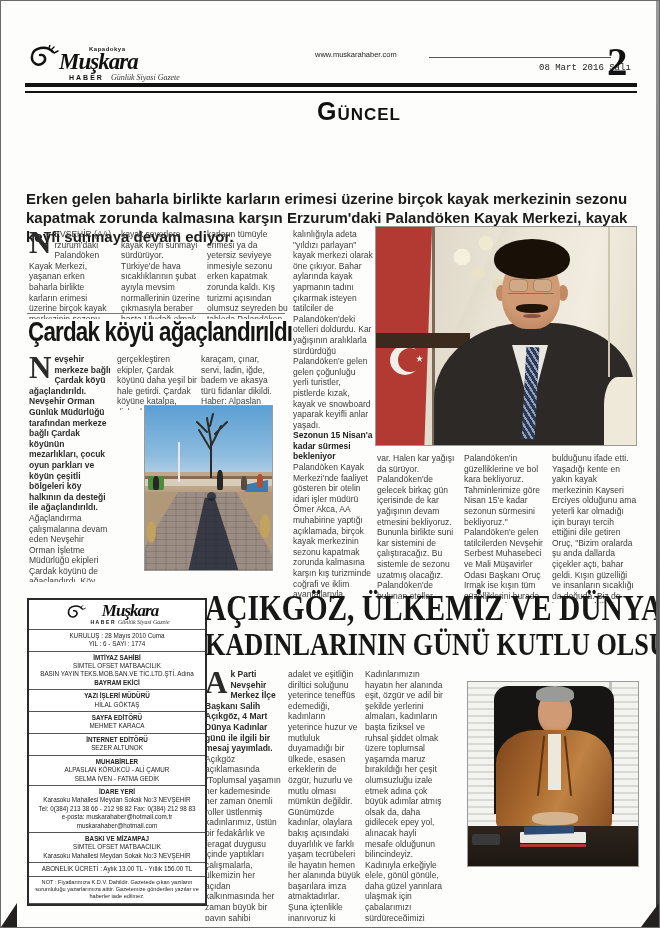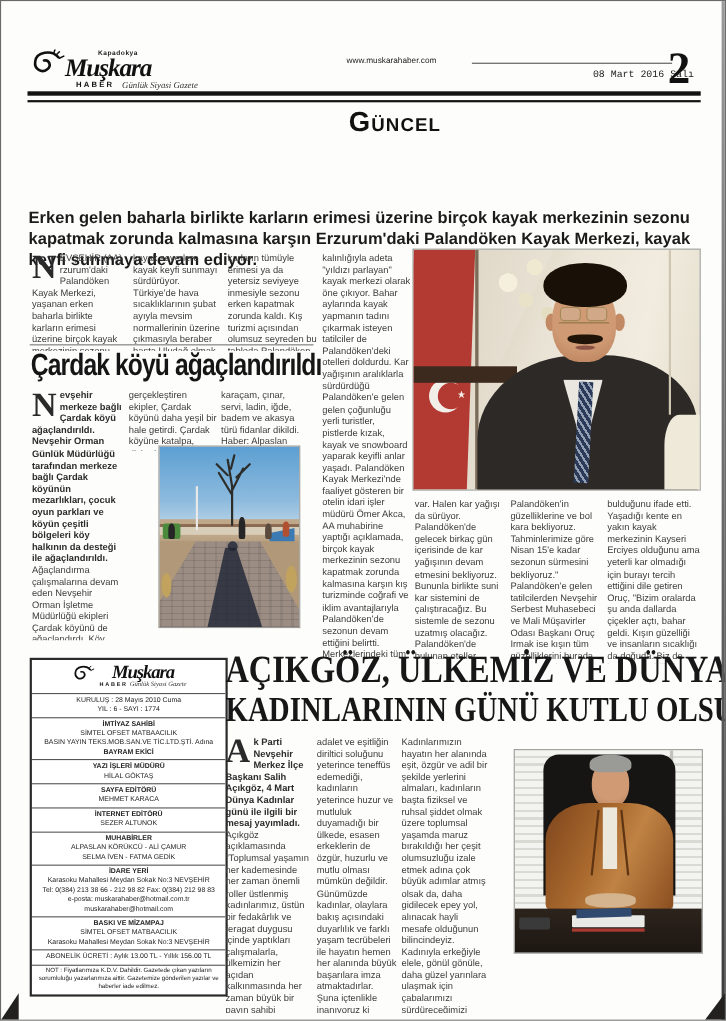--- a/index.html
+++ b/index.html
@@ -169,20 +169,21 @@
   <div class="rule-thick"></div>
   <div class="rule-thin"></div>
 
   <div class="standfirst">Erken gelen baharla birlikte karların erimesi üzerine birçok kayak merkezinin sezonu kapatmak zorunda kalmasına karşın Erzurum'daki Palandöken Kayak Merkezi, kayak keyfi sunmaya devam ediyor.</div>
 
   <div class="col ski-c1"><span class="dropcap">N</span><span>EVŞEHİR (AA) rzurum'daki Palandöken Kayak Merkezi, yaşanan erken baharla birlikte karların erimesi üzerine birçok kayak merkezinin sezonu kapatmak zorunda kalmasına karşın</span></div>
   <div class="col ski-c2">kayak severlere kayak keyfi sunmayı sürdürüyor. Türkiye'de hava sıcaklıklarının şubat ayıyla mevsim normallerinin üzerine çıkmasıyla beraber başta Uludağ olmak üzere pek çok kayak merkezi ya</div>
   <div class="col ski-c3">karların tümüyle erimesi ya da yetersiz seviyeye inmesiyle sezonu erken kapatmak zorunda kaldı. Kış turizmi açısından olumsuz seyreden bu tabloda Palandöken Kayak Merkezi ise 135 santimetreyi bulan kar</div>
   <div class="col ski-c4">
     <span>kalınlığıyla adeta "yıldızı parlayan" kayak merkezi olarak öne çıkıyor. Bahar aylarında kayak yapmanın tadını çıkarmak isteyen tatilciler de Palandöken'deki otelleri doldurdu. Kar yağışının aralıklarla sürdürdüğü Palandöken'e gelen gelen çoğunluğu yerli turistler, pistlerde kızak, kayak ve snowboard yaparak keyifli anlar yaşadı.</span>
+    <div class="subhead">Sezonun 15 Nisan'a kadar sürmesi bekleniyor</div>
     <span>Palandöken Kayak Merkezi'nde faaliyet gösteren bir otelin idari işler müdürü Ömer Akca, AA muhabirine yaptığı açıklamada, birçok kayak merkezinin sezonu kapatmak zorunda kalmasına karşın kış turizminde coğrafi ve iklim avantajlarıyla Palandöken'de sezonun devam ettiğini belirtti. Merkezlerindeki tüm pistlerin gayet iyi durumda olduğunu ve diğer kayak merkezlerinin kapanmasıyla yoğunluklarının arttığını ifade eden Akca, şunları kaydetti: "Şu anda pistlerde sıkıştırılmış 70 santimetre civarında kar</span>
   </div>
   <div class="col ski-c5">var. Halen kar yağışı da sürüyor. Palandöken'de gelecek birkaç gün içerisinde de kar yağışının devam etmesini bekliyoruz. Bununla birlikte suni kar sistemini de çalıştıracağız. Bu sistemle de sezonu uzatmış olacağız. Palandöken'de bulunan oteller neredeyse tamamen dolu. Kayakseverleri</div>
   <div class="col ski-c6">Palandöken'in güzelliklerine ve bol kara bekliyoruz. Tahminlerimize göre Nisan 15'e kadar sezonun sürmesini bekliyoruz." Palandöken'e gelen tatilcilerden Nevşehir Serbest Muhasebeci ve Mali Müşavirler Odası Başkanı Oruç Irmak ise kışın tüm güzelliklerini burada yaşama imkanı</div>
   <div class="col ski-c7">bulduğunu ifade etti. Yaşadığı kente en yakın kayak merkezinin Kayseri Erciyes olduğunu ama yeterli kar olmadığı için burayı tercih ettiğini dile getiren Oruç, "Bizim oralarda şu anda dallarda çiçekler açtı, bahar geldi. Kışın güzelliği ve insanların sıcaklığı da doğuda. Biz de bunu fırsat bilip buraya geldik" dedi.</div>
 
   <div class="photo p1">
     <div class="p1-flag"></div>
     <div class="p1-cres-outer"></div>
     <div class="p1-cres-inner"></div>

